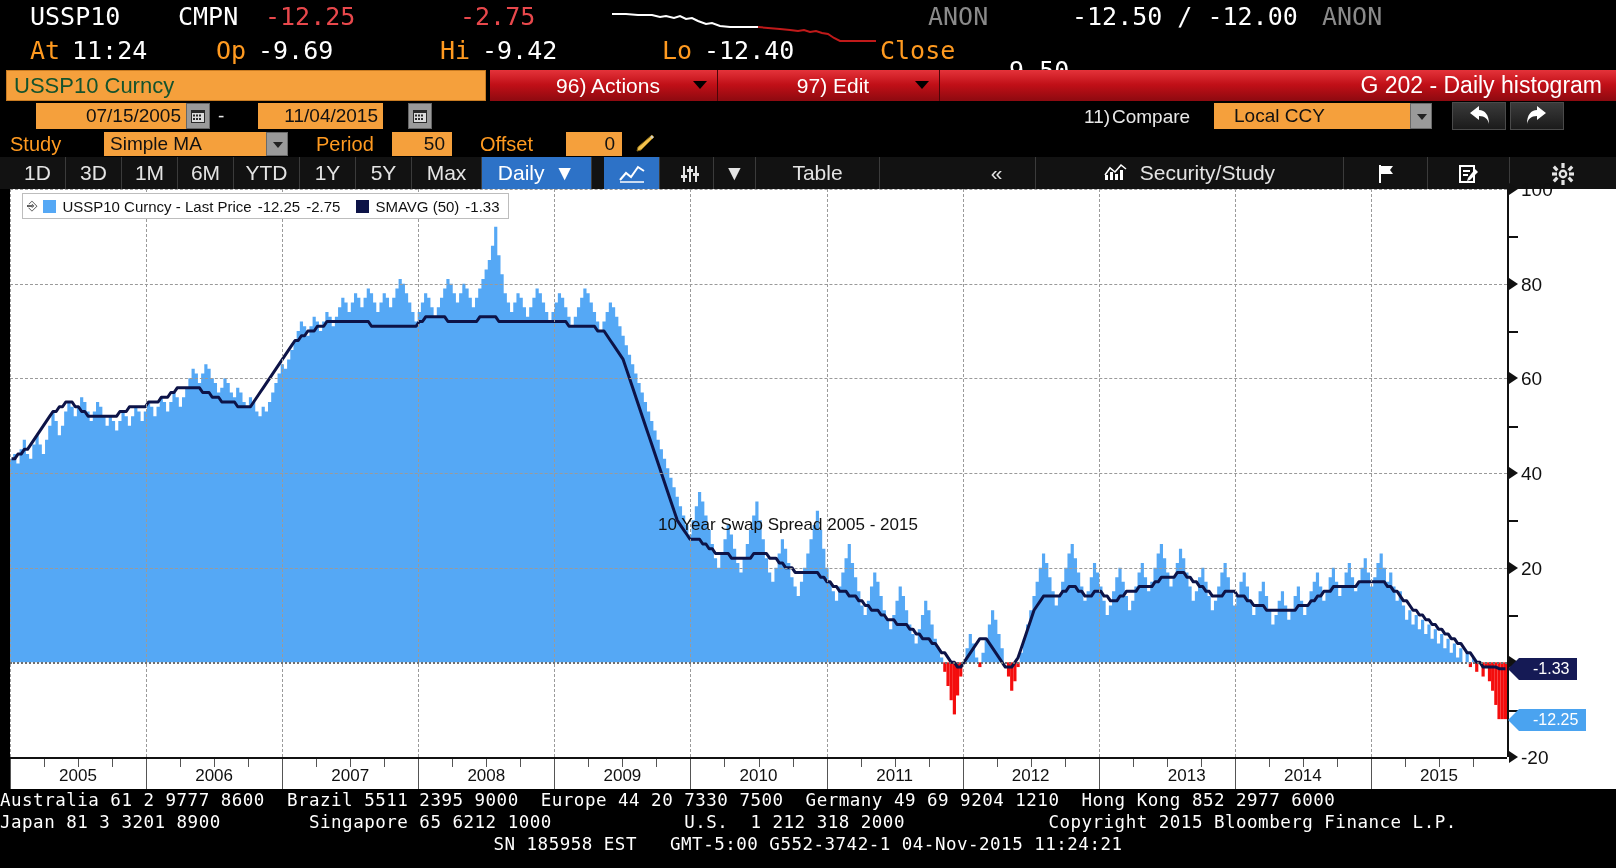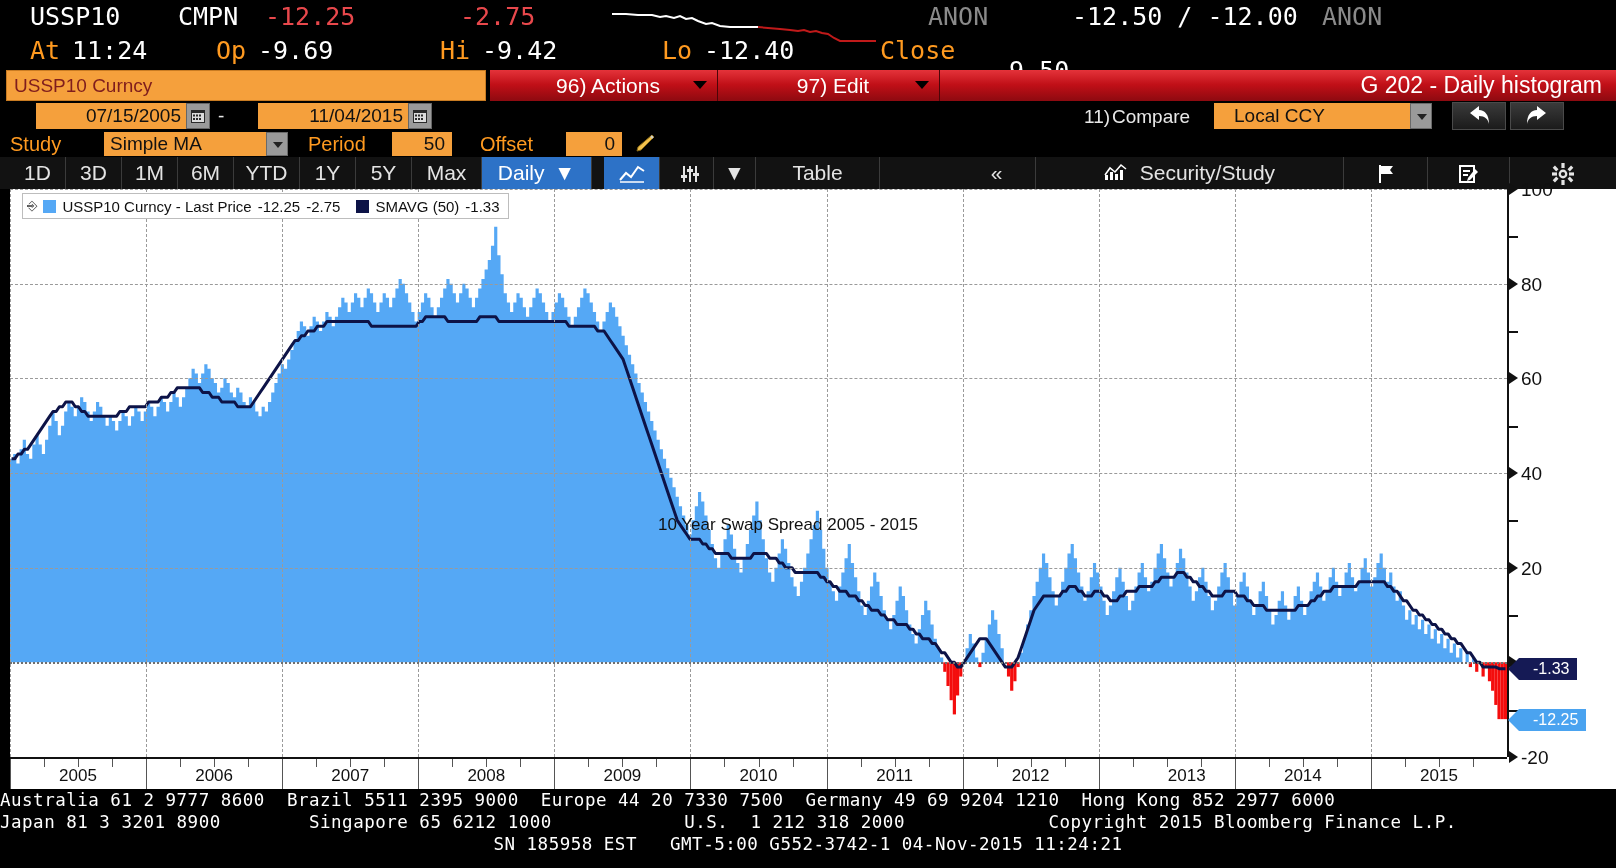--- a/index.html
+++ b/index.html
@@ -13,21 +13,21 @@
   .q.white{color:#ffffff;}
   .q.red{color:#e8484c;}
   .q.gray{color:#8a8a8a;}
   .q.lbl{color:#ff9a20;}
   .sparkline{position:absolute;top:4px;left:608px;width:270px;height:36px;}
 
   
   .fnbar{position:relative;width:1616px;height:32px;background:#000;}
   .ticker-box{position:absolute;left:6px;top:0;width:480px;height:31px;
     background:#f5a03c;border:1px solid #c87b22;box-sizing:border-box;
-    color:#7f1d1d;font-size:19px;line-height:30px;padding-left:7px;white-space:nowrap;}
+    color:#14532d;font-size:22px;line-height:30px;padding-left:7px;white-space:nowrap;}
   .redbtn{position:absolute;top:0;height:31px;
     background:linear-gradient(180deg,#e4333a 0%,#c00f17 48%,#8d0a10 100%);
     color:#fff;font-size:21px;line-height:31px;text-align:center;
     border-right:1px solid #4c0508;box-sizing:border-box;padding-left:9px;}
   .redbtn .cap{display:inline-block;}
   .caret{position:absolute;right:10px;top:11px;width:0;height:0;
     border-left:7px solid transparent;border-right:7px solid transparent;border-top:8px solid #000;}
   .redfill{position:absolute;top:0;height:31px;
     background:linear-gradient(180deg,#e4333a 0%,#c00f17 48%,#8d0a10 100%);}
   .gtitle{position:absolute;right:14px;top:0;height:31px;line-height:31px;
@@ -163,21 +163,21 @@
           <rect x="3" y="6.5" width="2" height="2"></rect>
           <rect x="6" y="6.5" width="2" height="2"></rect>
           <rect x="9" y="6.5" width="2" height="2"></rect>
           <rect x="3" y="10" width="2" height="2"></rect>
           <rect x="6" y="10" width="2" height="2"></rect>
           <rect x="9" y="10" width="2" height="2"></rect>
         </g>
       </svg>
   </div>
   <span class="dash" style="left:218px;">-</span>
-  <div class="datebox" style="left:258px;width:150px;">11/04/2015</div>
+  <div class="datebox" style="left:258px;width:125px;">11/04/2015</div>
   <div class="calicon" style="left:408px;">
     <svg width="16" height="16" viewBox="0 0 16 16">
         <rect x="1" y="2" width="14" height="13" fill="#2a2a2a"></rect>
         <rect x="2" y="5" width="12" height="9" fill="#dcdcdc"></rect>
         <g fill="#2a2a2a">
           <rect x="3" y="6.5" width="2" height="2"></rect>
           <rect x="6" y="6.5" width="2" height="2"></rect>
           <rect x="9" y="6.5" width="2" height="2"></rect>
           <rect x="3" y="10" width="2" height="2"></rect>
           <rect x="6" y="10" width="2" height="2"></rect>
@@ -198,21 +198,21 @@
     <svg width="26" height="20" viewBox="0 0 26 20">
         <path d="M13 4 L13 0 L22 7 L13 14 L13 10 C7 10 4 13 3 18 C3 9 7 4 13 4 Z" fill="#fff"></path>
       </svg>
   </div>
 </div>
 
 <div class="studyrow">
   <span class="s-lbl" style="left:10px;">Study</span>
   <div class="s-box" style="left:104px;width:166px;">Simple MA</div>
   <div class="s-arrow" style="left:266px;"></div>
-  <span class="s-lbl" style="left:308px;">Period</span>
+  <span class="s-lbl" style="left:316px;">Period</span>
   <div class="s-box num" style="left:392px;width:60px;">50</div>
   <span class="s-lbl" style="left:480px;">Offset</span>
   <div class="s-box num" style="left:566px;width:56px;">0</div>
   <span style="position:absolute;left:632px;top:2px;">
     <svg width="24" height="22" viewBox="0 0 24 22">
         <path d="M20 2 L22 4 L9 17 L5 18 L6 14 Z" fill="#f2c14e" stroke="#8a6b14" stroke-width="1"></path>
         <path d="M19 3 L21 5" stroke="#cfcfcf" stroke-width="2"></path>
       </svg>
   </span>
 </div>

